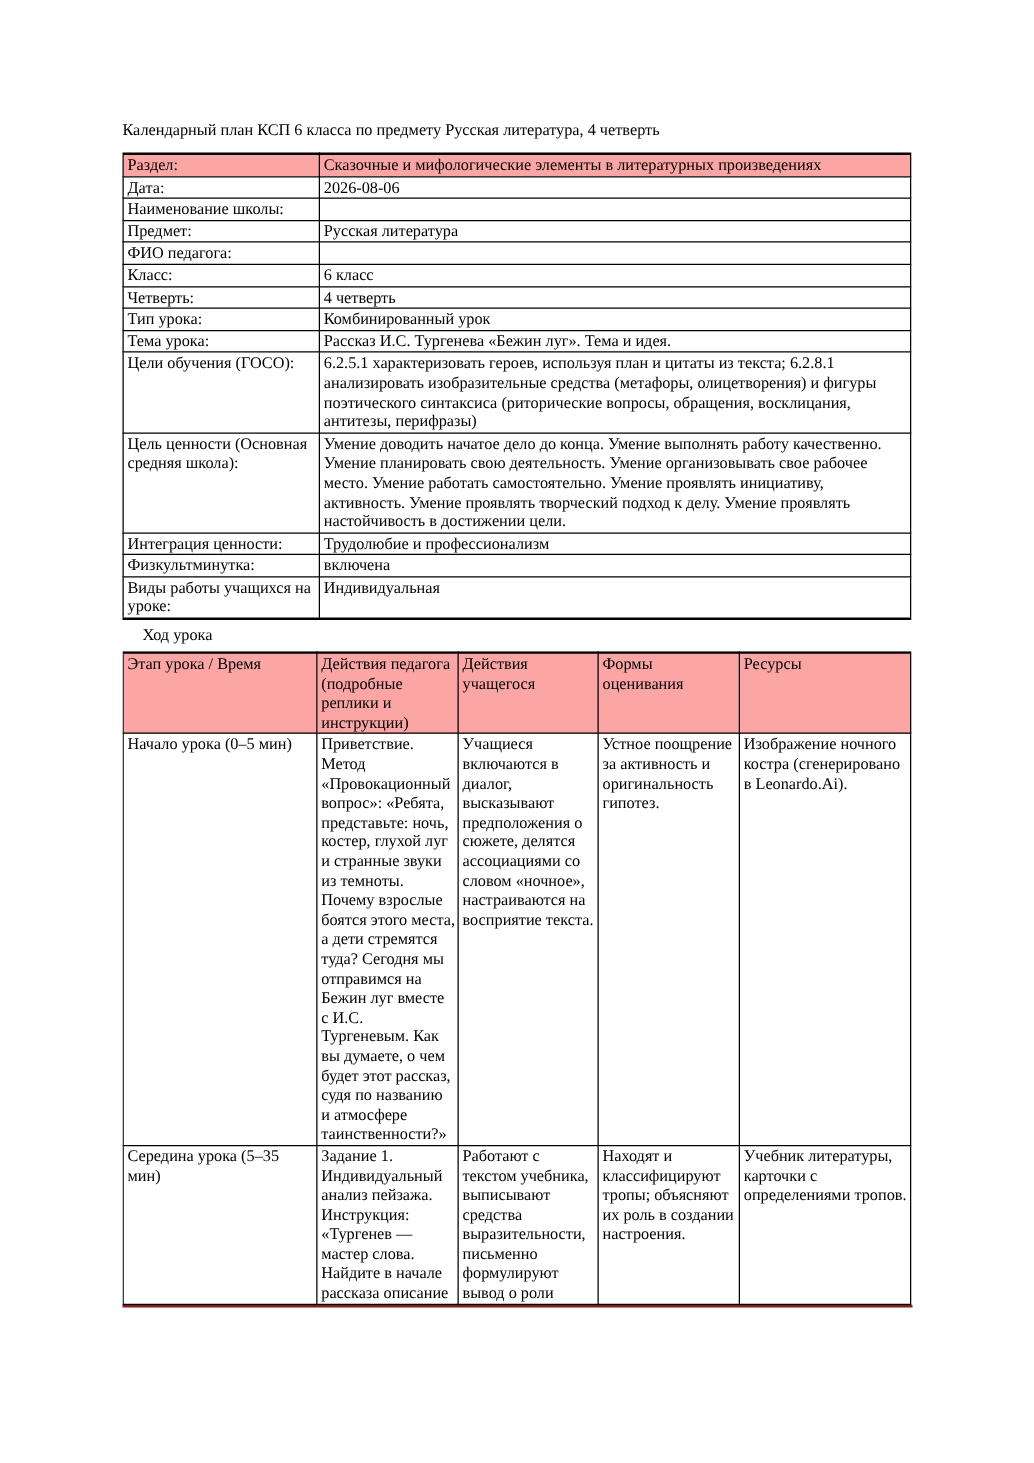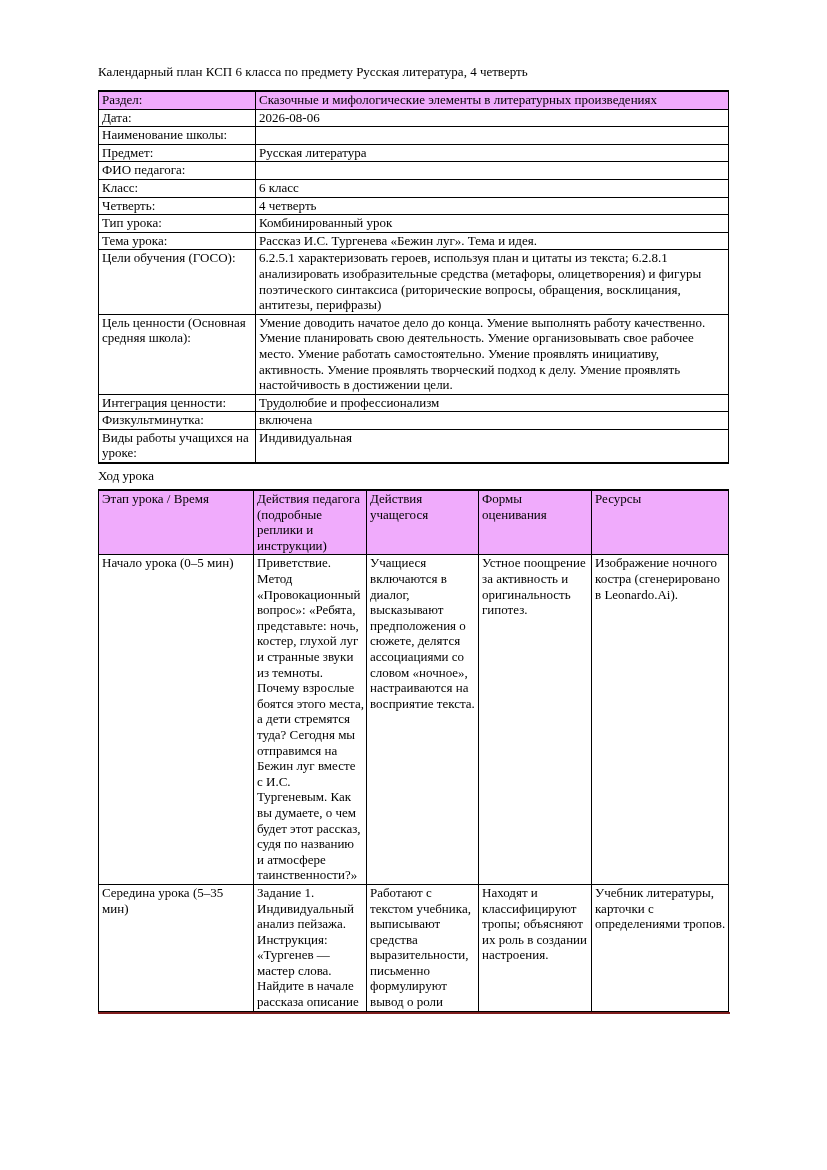--- a/index.html
+++ b/index.html
@@ -9,44 +9,44 @@
   }
   body {
     width: 827px; height: 1170px;
     overflow: hidden;
     font-family: "Liberation Serif", "DejaVu Serif", serif;
     font-size: 13px;
     color: #000000;
     -webkit-font-smoothing: antialiased;
   }
   .page {
-    padding: 64px 97px 0 98px;
+    padding: 96px 97px 0 98px;
   }
   .doc-title {
     margin: 0 0 10px 0;
     line-height: 16px;
   }
   table {
     border-collapse: collapse;
     width: 630px;
     table-layout: fixed;
     border: 1px solid #000;
     border-top-width: 2px;
     border-bottom-width: 2px;
   }
   td {
     border: 1px solid #000;
     padding: 0 2px 1px 3px;
     vertical-align: top;
     line-height: 15.6px;
     overflow-wrap: break-word;
   }
-  tr.hdr td { background: #f0abfc; }
+  tr.hdr td { background: #fca5a5; }
   .section-label {
-    margin: 4px 0 6px 0;
+    margin: 4px 0 6px 16px;
     line-height: 15px;
   }
   .lesson-table-wrap {
     max-height: 562px;
     overflow: hidden;
     border-bottom: 2px solid #7f1d1d;
   }
   .lesson-table { border-bottom-width: 1px; }
 </style>
 </head>

